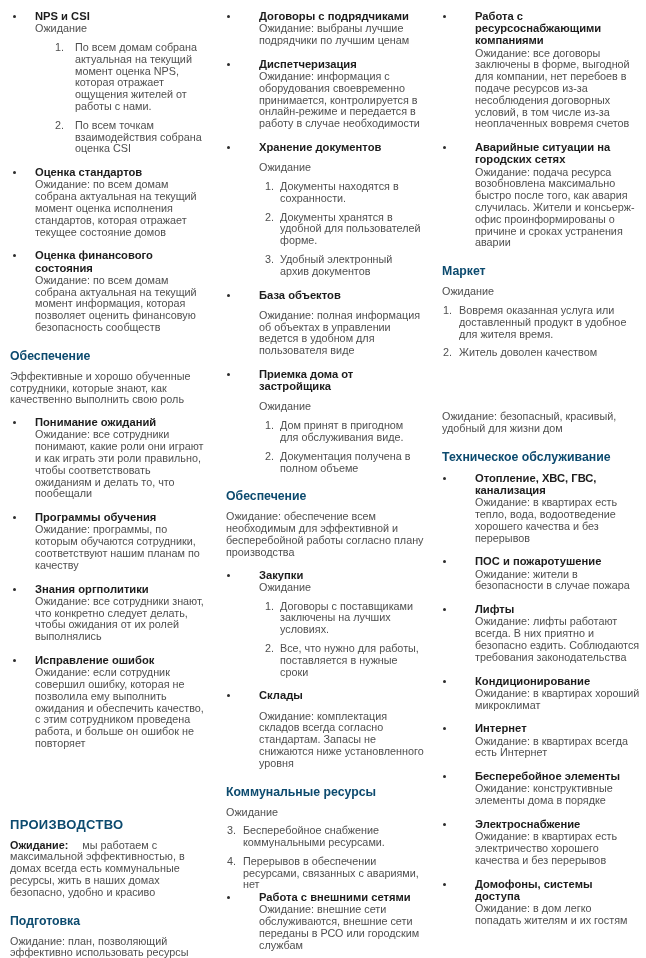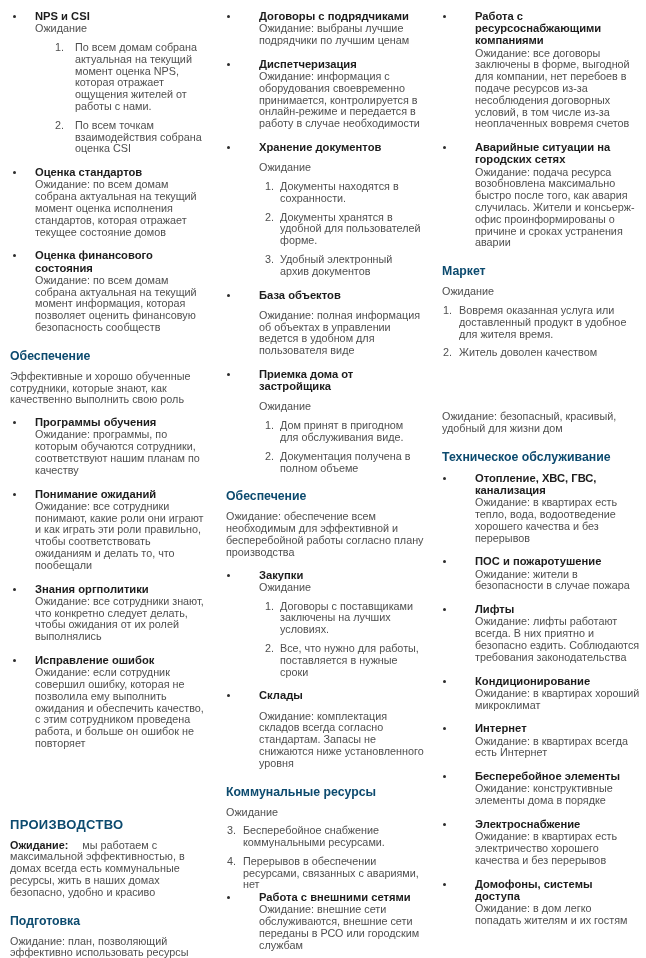--- a/index.html
+++ b/index.html
@@ -85,31 +85,31 @@
           <div class="btext">Ожидание: по всем домам собрана актуальная на текущий момент информация, которая позволяет оценить финансовую безопасность сообществ</div>
         </div>
       </div>
       <div class="heading">Обеспечение</div>
       <div class="para">Эффективные и хорошо обученные сотрудники, которые знают, как качественно выполнить свою роль</div>
       <div class="b-item b1">
         <div class="b-gutter">
           <span class="dot"></span>
         </div>
         <div class="b-content">
+          <div class="btitle">Понимание ожиданий</div>
+          <div class="btext">Ожидание: все сотрудники понимают, какие роли они играют и как играть эти роли правильно, чтобы соответствовать ожиданиям и делать то, что пообещали</div>
+        </div>
+      </div>
+      <div class="b-item b1">
+        <div class="b-gutter">
+          <span class="dot"></span>
+        </div>
+        <div class="b-content">
           <div class="btitle">Программы обучения</div>
           <div class="btext">Ожидание: программы, по которым обучаются сотрудники, соответствуют нашим планам по качеству</div>
-        </div>
-      </div>
-      <div class="b-item b1">
-        <div class="b-gutter">
-          <span class="dot"></span>
-        </div>
-        <div class="b-content">
-          <div class="btitle">Понимание ожиданий</div>
-          <div class="btext">Ожидание: все сотрудники понимают, какие роли они играют и как играть эти роли правильно, чтобы соответствовать ожиданиям и делать то, что пообещали</div>
         </div>
       </div>
       <div class="b-item b1">
         <div class="b-gutter">
           <span class="dot"></span>
         </div>
         <div class="b-content">
           <div class="btitle">Знания оргполитики</div>
           <div class="btext">Ожидание: все сотрудники знают, что конкретно следует делать, чтобы ожидания от их ролей выполнялись</div>
         </div>

